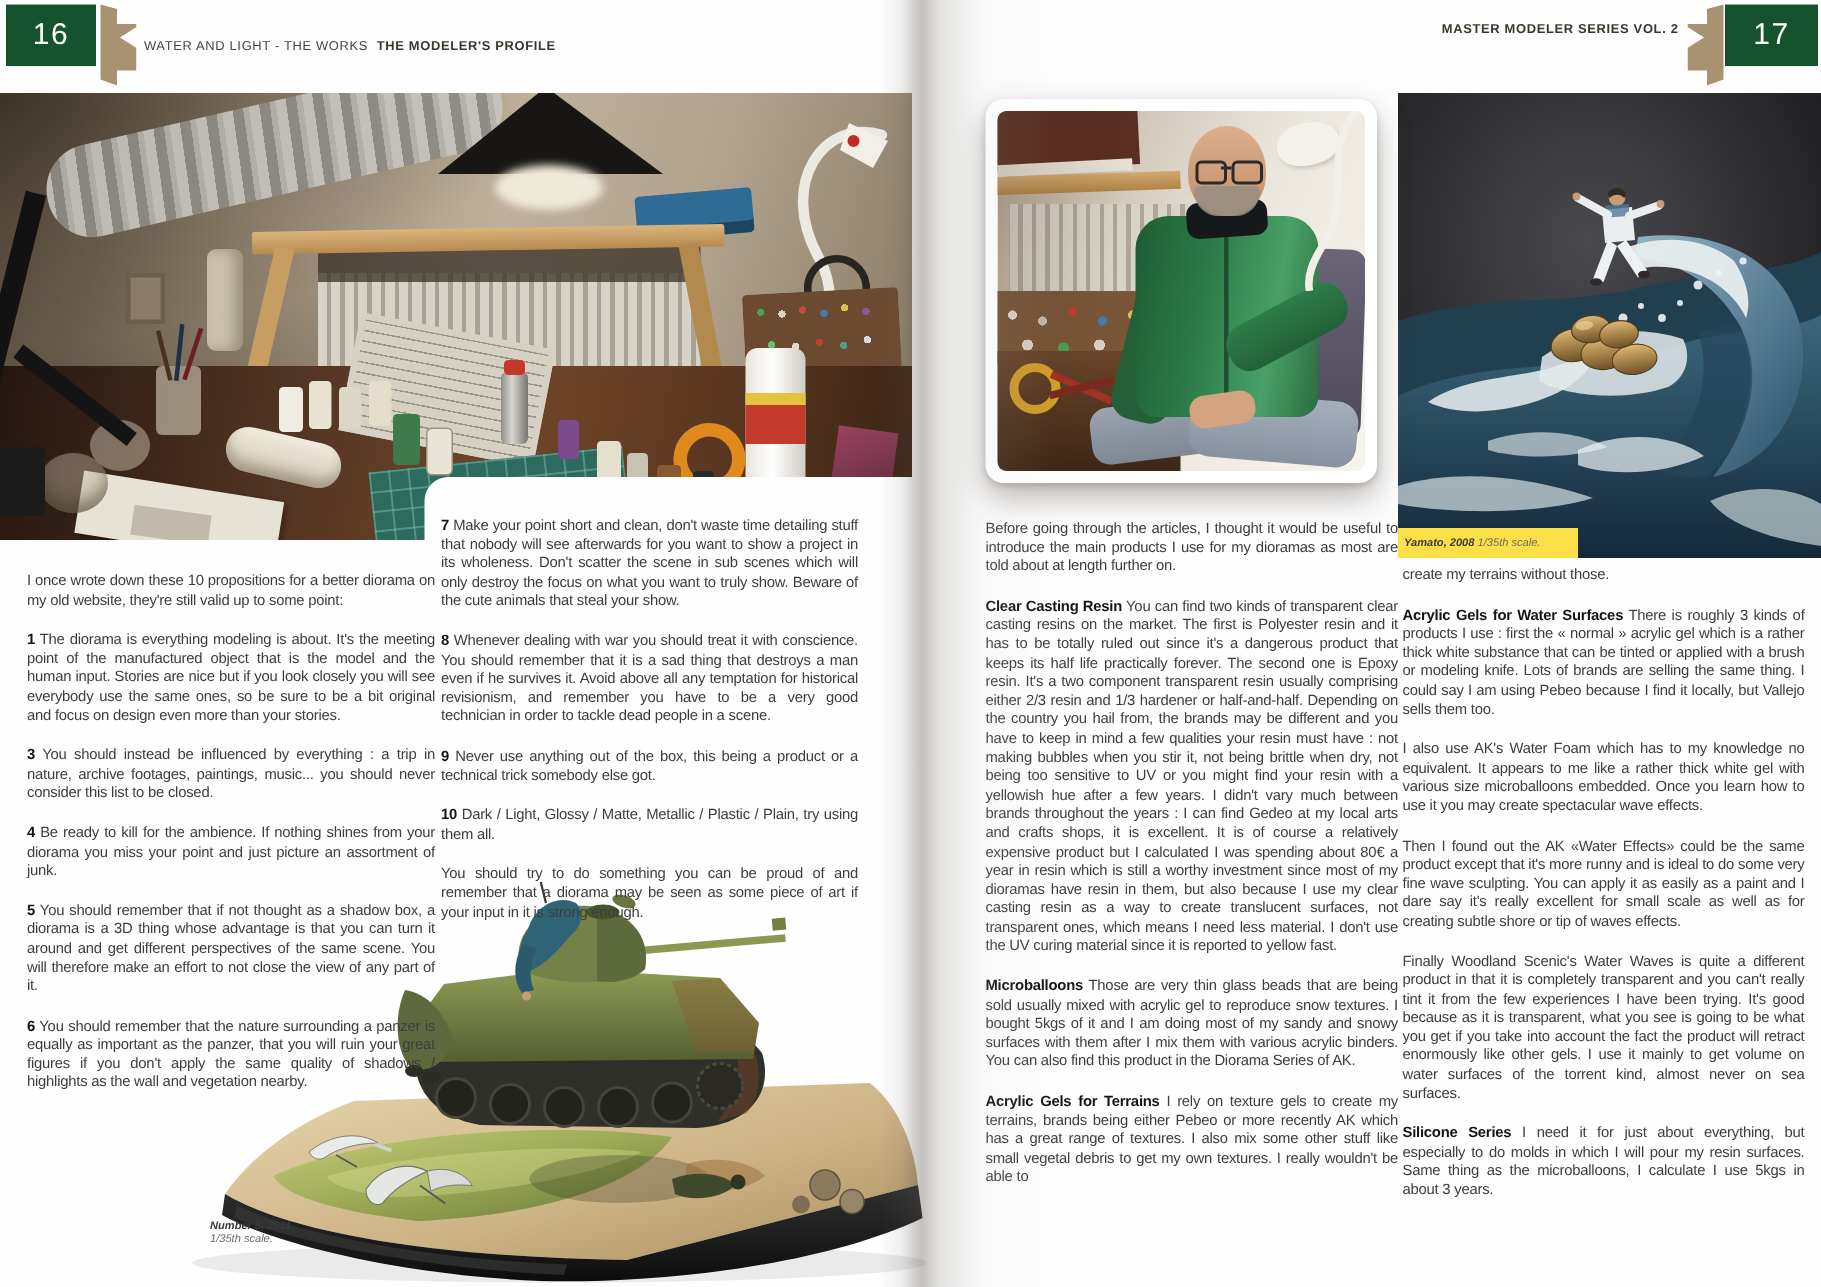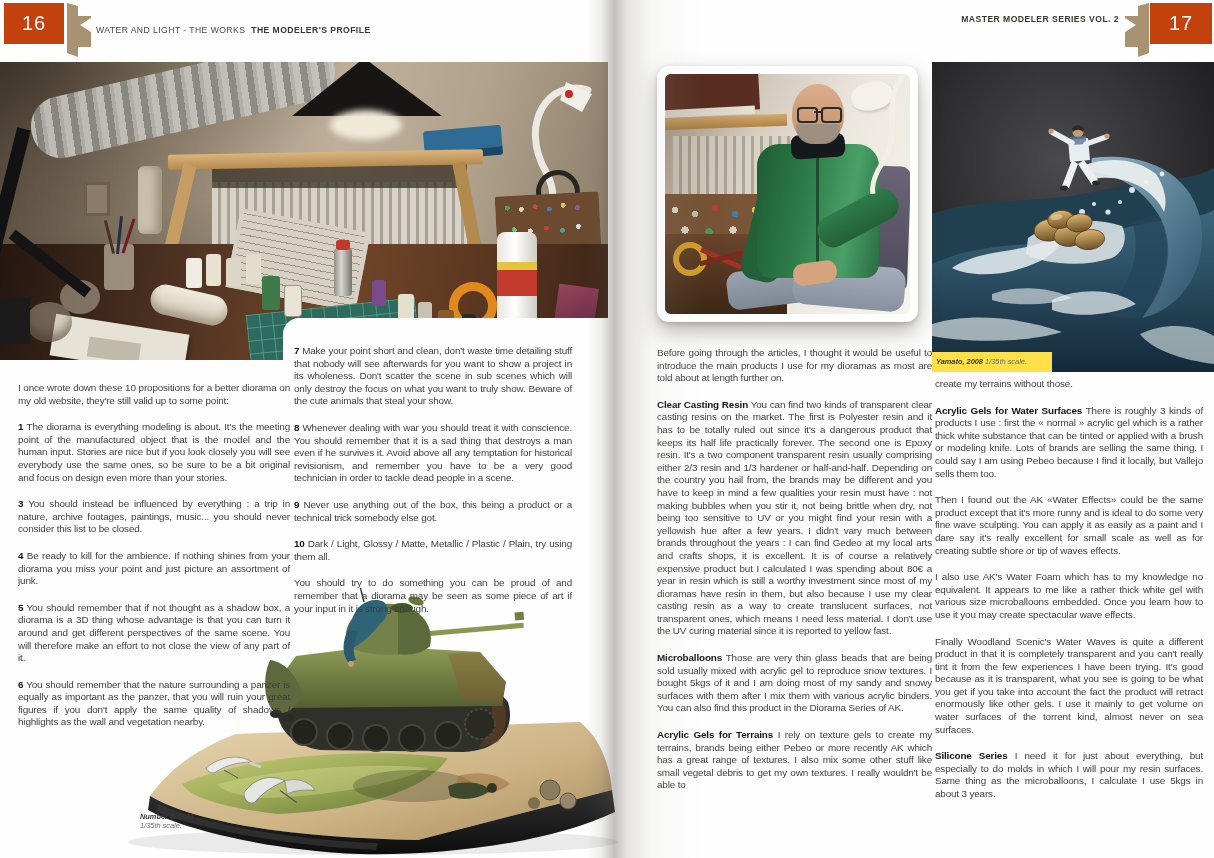--- a/index.html
+++ b/index.html
@@ -1,20 +1,20 @@
 <!DOCTYPE html>
 <html><head>
 <meta charset="utf-8">
 <style>
   html,body{margin:0;padding:0;background:#e9e9e9;}
   .spread{position:relative;width:1214px;height:858px;background:#fefefe;overflow:hidden;
           font-family:"Liberation Sans","DejaVu Sans",sans-serif;}
   .a{position:absolute;}
   
-  .numbox{position:absolute;background:#c2410c;color:#fff;display:flex;align-items:center;justify-content:center;
+  .numbox{position:absolute;background:#14532d;color:#fff;display:flex;align-items:center;justify-content:center;
           font-size:20px;font-weight:300;letter-spacing:1px;}
   .hdrtxt{position:absolute;font-size:8.6px;letter-spacing:.45px;color:#4a433b;white-space:nowrap;
           font-stretch:condensed;}
   .hdrtxt b{color:#3c362e;}
   
   .col{position:absolute;font-size:9.9px;line-height:12.6px;color:#3d3d3d;text-align:justify;
        letter-spacing:-.15px;z-index:6;}
   .col p{margin:14px 0 11px 0;}
   .col p.m0{margin:0;}
   .col b{color:#141414;}
@@ -333,20 +333,20 @@
         <div class="cap" style="left:4px;top:5px;white-space:nowrap;position:absolute;">
           <b>Yamato, 2008</b>
           <span>1/35th scale.</span>
         </div>
       </div>
     </div>
 
     <div class="col" style="left:328px;top:378px;width:268px;">
       <p class="m0">create my terrains without those.</p>
       <p><b>Acrylic Gels for Water Surfaces</b> <span>There is roughly 3 kinds of products I use : first the « normal » acrylic gel which is a rather thick white substance that can be tinted or applied with a brush or modeling knife. Lots of brands are selling the same thing. I could say I am using Pebeo because I find it locally, but Vallejo sells them too.</span></p>
+      <p>I also use AK's Water Foam which has to my knowledge no equivalent. It appears to me like a rather thick white gel with various size microballoons embedded. Once you learn how to use it you may create spectacular wave effects.</p>
       <p>Then I found out the AK «Water Effects» could be the same product except that it's more runny and is ideal to do some very fine wave sculpting. You can apply it as easily as a paint and I dare say it's really excellent for small scale as well as for creating subtle shore or tip of waves effects.</p>
-      <p>I also use AK's Water Foam which has to my knowledge no equivalent. It appears to me like a rather thick white gel with various size microballoons embedded. Once you learn how to use it you may create spectacular wave effects.</p>
       <p>Finally Woodland Scenic's Water Waves is quite a different product in that it is completely transparent and you can't really tint it from the few experiences I have been trying. It's good because as it is transparent, what you see is going to be what you get if you take into account the fact the product will retract enormously like other gels. I use it mainly to get volume on water surfaces of the torrent kind, almost never on sea surfaces.</p>
       <p><b>Silicone Series</b> <span>I need it for just about everything, but especially to do molds in which I will pour my resin surfaces. Same thing as the microballoons, I calculate I use 5kgs in about 3 years.</span></p>
     </div>
   </div>
 
 </div>
 
 </body></html>

